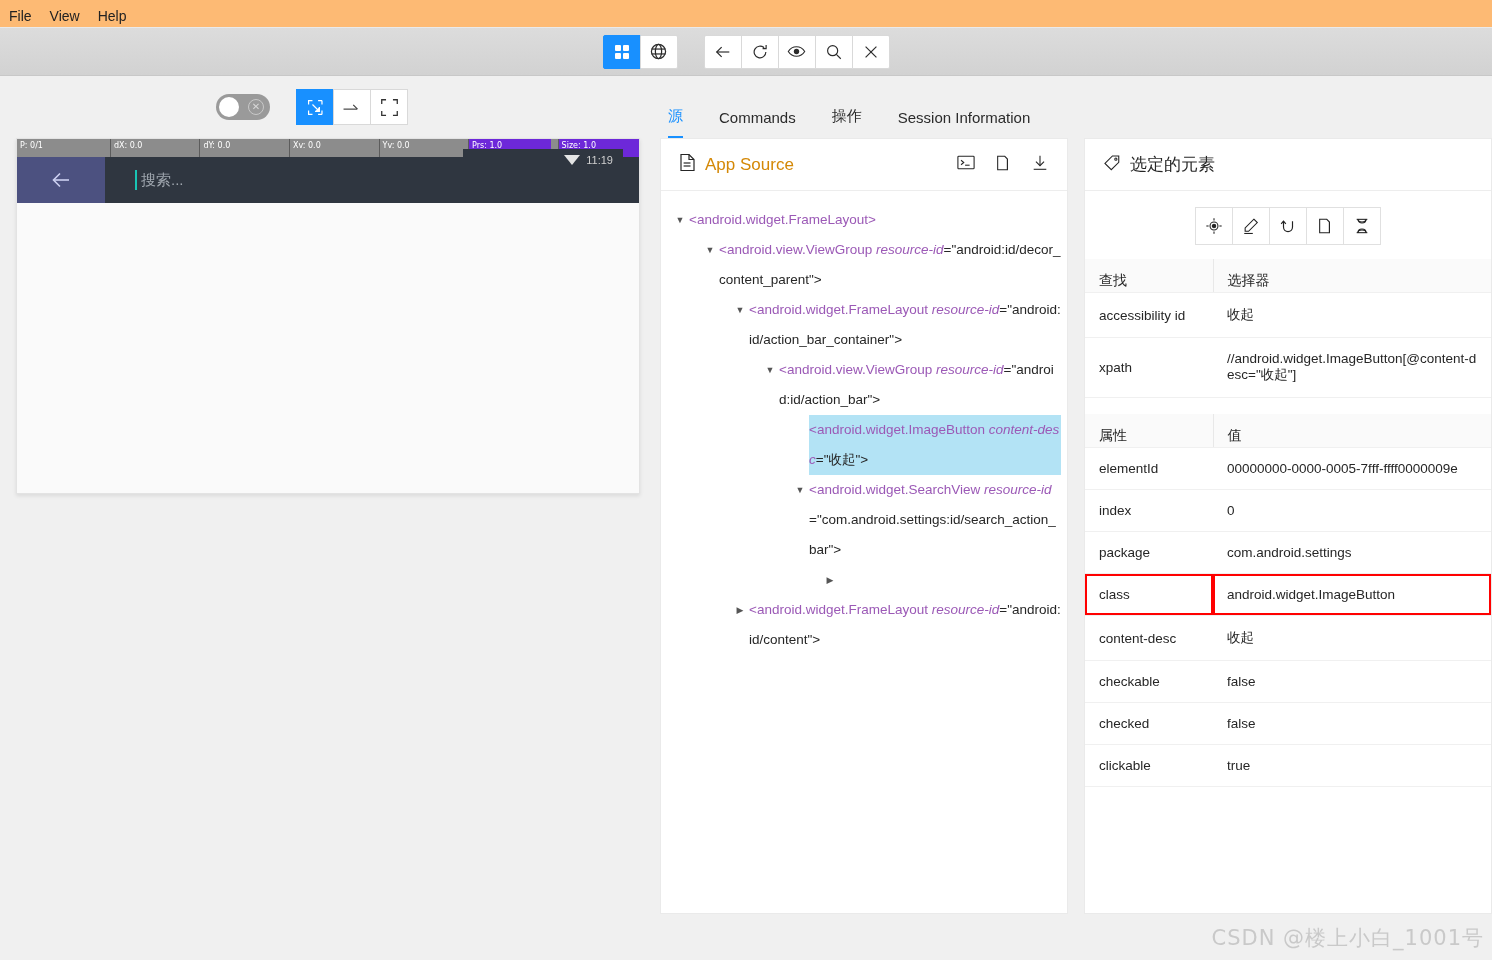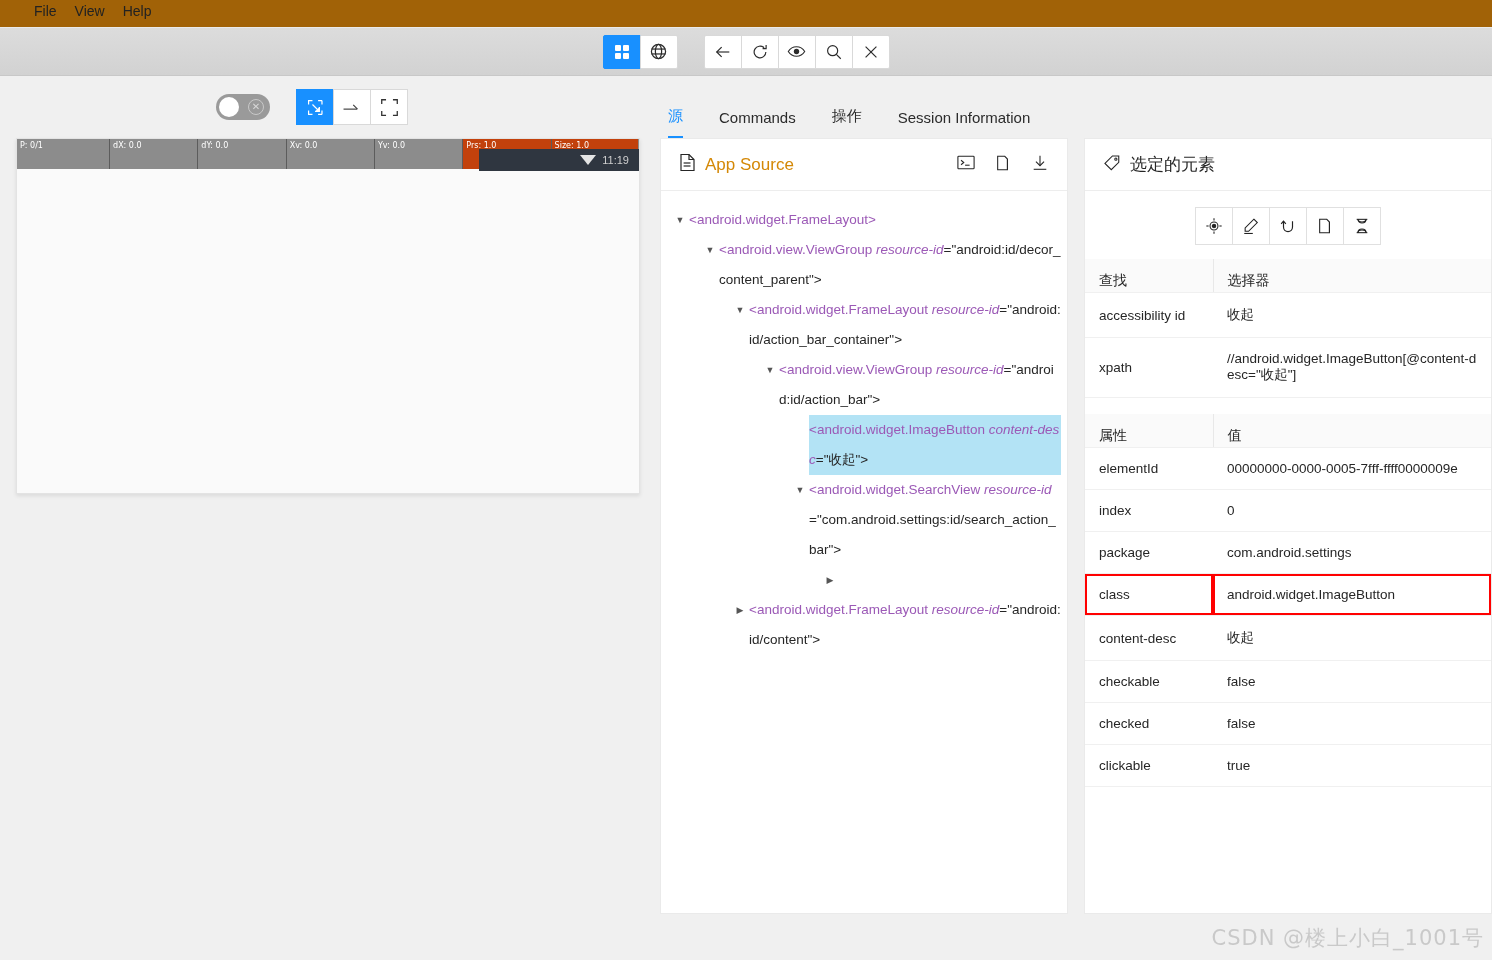--- a/index.html
+++ b/index.html
@@ -35,22 +35,22 @@
   }
   .win-controls { position: absolute; right: 0; top: 0; height: 32px; display: flex; }
   .win-btn {
     width: 46px; height: 32px; display: flex; align-items: center; justify-content: center;
     color: #8a8a8a; font-size: 15px;
   }
   .win-btn svg { display: block; }
 
   
   .menubar {
-    height: 28px; background: #a16207; display: flex; align-items: flex-start;
-    padding-left: 25px; border-bottom: 1px solid #eaeaea;
+    height: 28px; background: #fdba74; display: flex; align-items: flex-end;
+    padding-left: 0; border-bottom: 1px solid #eaeaea;
   }
   .menu-item {
     font-size: 14px; color: #222; padding: 3px 9px; border-radius: 2px;
   }
 
   
   .toolbar {
     height: 48px;
     background: linear-gradient(#dcdcdc, #d2d2d2);
     display: flex; align-items: center; justify-content: center;
@@ -97,31 +97,32 @@
   }
   .mode-btn:first-child { margin-left: 0; }
   .mode-btn.active { background: #1890ff; border-color: #1890ff; color: #fff; }
 
   .device-shot {
     margin-left: 16px; width: 624px; background: #fafafa;
     border: 1px solid #e3e3e3; box-shadow: 0 2px 4px rgba(0,0,0,.09);
     height: 356px; position: relative; overflow: hidden;
   }
   .ptr-bar {
-    height: 30px; background: #8c8c8c; display: flex; position: relative;
+    height: 18px; background: #8c8c8c; display: flex; position: relative;
     font-family: "DejaVu Sans", sans-serif;
+    gap: 7px;
   }
   .ptr-cell {
     font-size: 8px; color: #ffffff; line-height: 13px; padding-left: 3px;
     border-left: 1px solid #5c5c5c; white-space: nowrap; overflow: hidden;
   }
   .ptr-cell:first-child { border-left: none; }
-  .ptr-cell.red { background: #c2410c; }
+  .ptr-cell.red { background: #6d28d9; }
   .android-status {
-    position: absolute; right: 0; top: 10px; height: 22px; width: 160px;
+    position: absolute; right: 16px; top: 10px; height: 22px; width: 160px;
     display: flex; align-items: center; justify-content: flex-end;
     gap: 6px; padding-right: 10px; color: #cfcfcf; font-size: 11px;
     background: #2f3640;
   }
   .wifi-tri {
     width: 0; height: 0; border-left: 8px solid transparent;
     border-right: 8px solid transparent; border-top: 10px solid #e4e4e4;
   }
   .app-bar {
     height: 46px; background: #2f3640; display: flex; align-items: center;
@@ -320,20 +321,32 @@
           <div class="ptr-cell" style="width:14.2%">dX: 0.0</div>
           <div class="ptr-cell" style="width:14.2%">dY: 0.0</div>
           <div class="ptr-cell" style="width:14.2%">Xv: 0.0</div>
           <div class="ptr-cell" style="width:14.2%">Yv: 0.0</div>
           <div class="ptr-cell red" style="width:14.2%">Prs: 1.0</div>
           <div class="ptr-cell red" style="width:14%">Size: 1.0</div>
         </div>
         <div class="android-status">
           <div class="wifi-tri"></div>
           <span>11:19</span>
+        </div>
+        <div class="app-bar">
+          <div class="back-tile">
+            <svg width="26" height="26" viewBox="0 0 26 26" fill="none" stroke="#ccd0f0" stroke-width="1.6">
+              <line x1="21" y1="13" x2="6" y2="13"></line>
+                <polyline points="12,6.5 5.5,13 12,19.5"></polyline>
+            </svg>
+          </div>
+          <div class="search-area">
+            <div class="caret"></div>
+            <span class="search-ph">搜索...</span>
+          </div>
         </div>
         <div class="device-content"></div>
       </div>
     </div>
 
     <div class="mid-col">
       <div class="tabs-row">
         <div class="tab active">源</div>
         <div class="tab">Commands</div>
         <div class="tab">操作</div>

